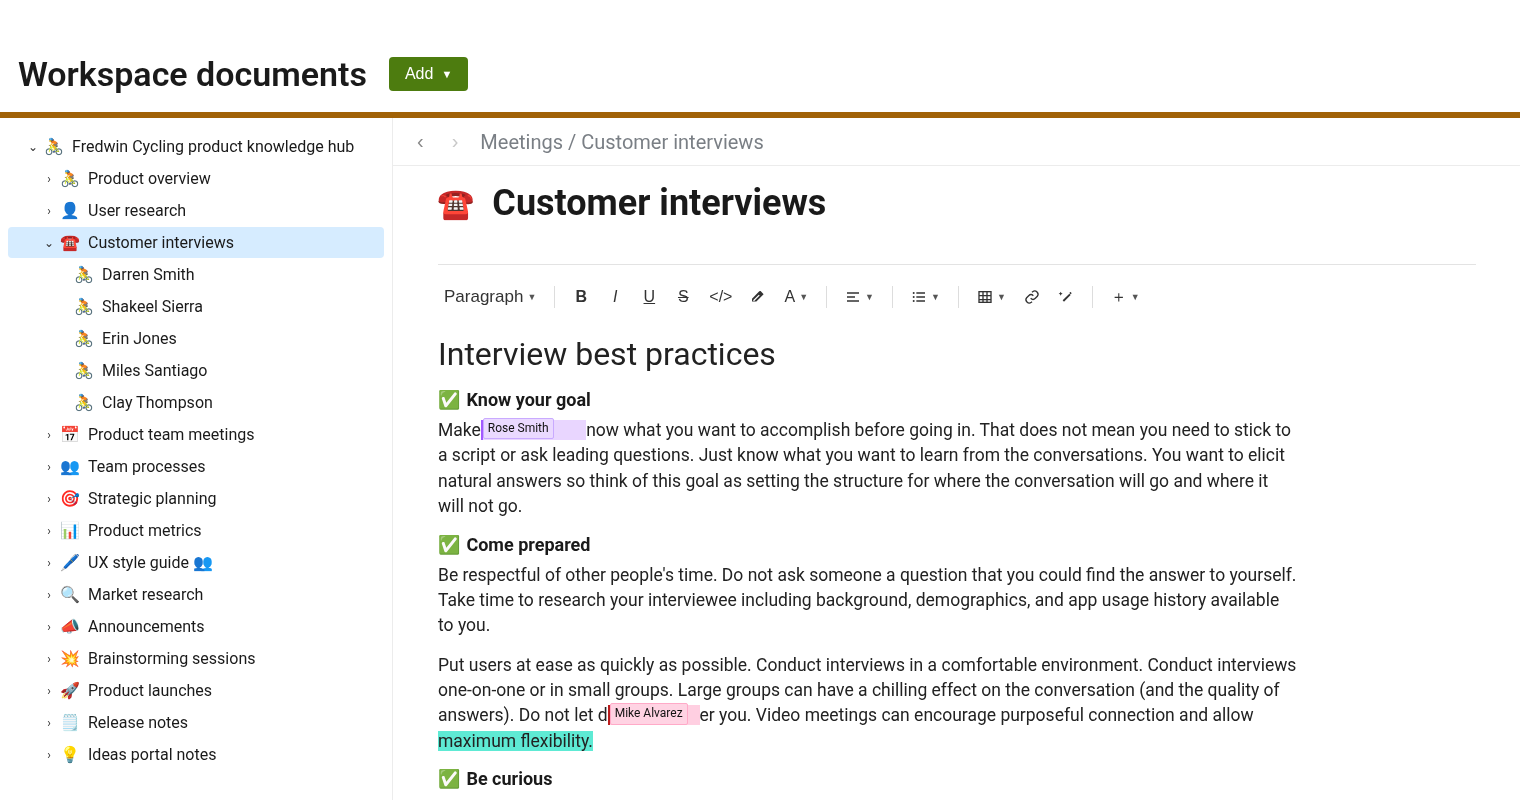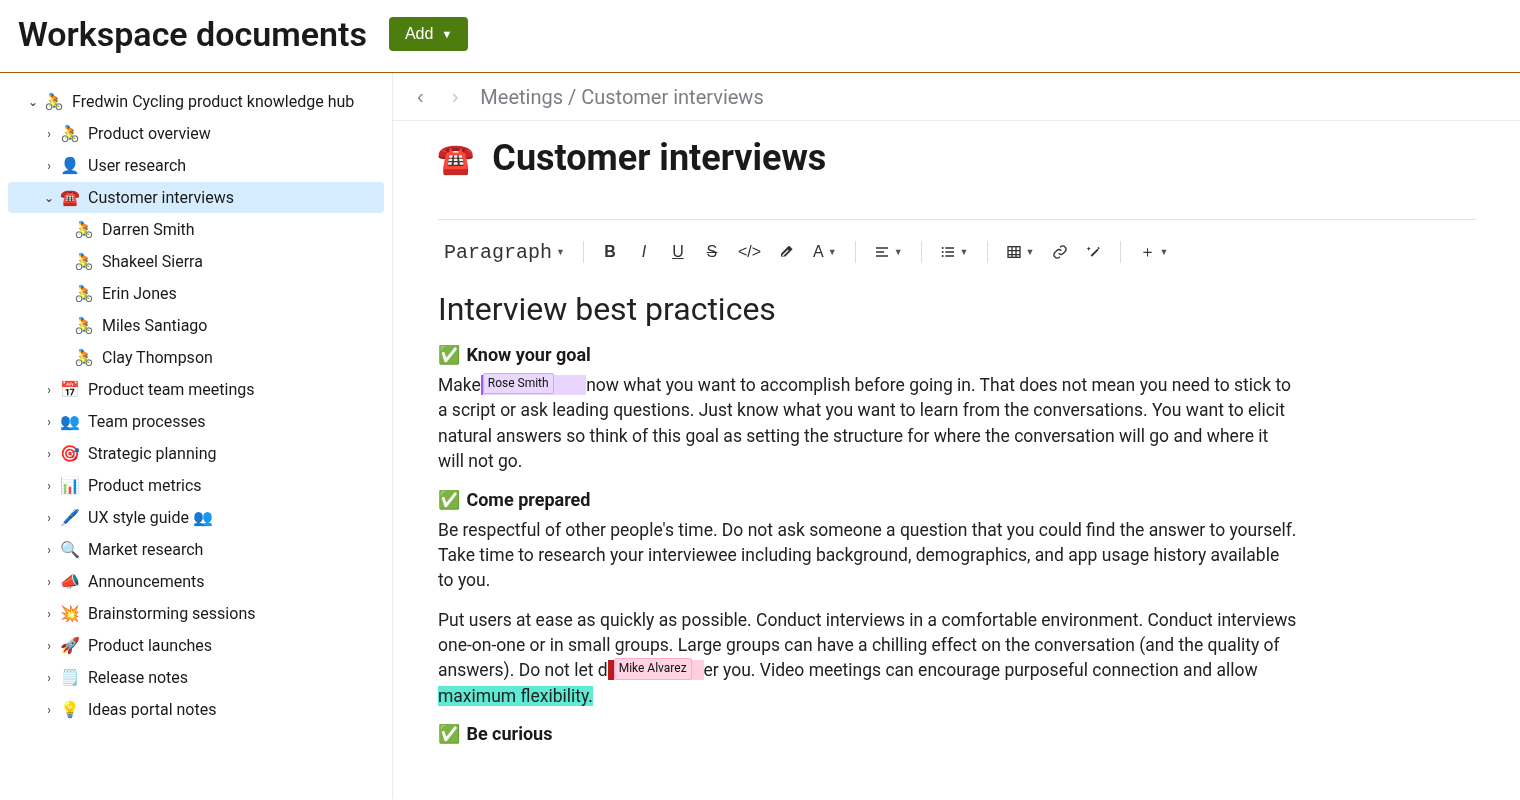--- a/index.html
+++ b/index.html
@@ -1,17 +1,17 @@
 <!DOCTYPE html>
 <html><head>
 <meta charset="utf-8">
 <style>
   * { box-sizing: border-box; margin: 0; padding: 0; }
   body { font-family: -apple-system, BlinkMacSystemFont, "Segoe UI", Roboto, Helvetica, Arial, sans-serif; color: #1a1a1a; background: #fff; }
-  .top-bar { display: flex; align-items: center; padding: 14px 1px 18px 18px; border-bottom: 1px solid #a16207; }
+  .top-bar { display: flex; align-items: center; padding: 14px 1px 18px 18px; border-bottom: 6px solid #a16207; margin-top: 40px; }
   .top-title { font-size: 34px; font-weight: 600; margin-right: 22px; }
   .add-btn { background: #4d7c0f; color: #fff; border: none; border-radius: 4px; padding: 8px 16px; font-size: 16px; font-weight: 500; display: flex; align-items: center; cursor: pointer; }
   .add-btn .caret { margin-left: 8px; font-size: 11px; }
 
   .layout { display: flex; height: calc(100vh - 74px); }
   .sidebar { width: 392px; flex-shrink: 0; padding: 12px 0; overflow-y: auto; }
   .tree-row { display: flex; align-items: center; padding: 6px 10px 6px 0; font-size: 16px; cursor: pointer; border-radius: 4px; margin: 1px 8px; }
   .tree-row.selected { background: #d6ecff; }
   .tree-indent-0 { padding-left: 16px; }
   .tree-indent-1 { padding-left: 32px; }
@@ -28,33 +28,33 @@
 
   .doc-area { overflow-y: auto; padding: 16px 44px 40px 44px; }
   .doc-title-row { display: flex; align-items: center; gap: 18px; margin-bottom: 40px; }
   .doc-title-icon { font-size: 30px; }
   .doc-title { font-size: 36px; font-weight: 700; }
 
   .editor-wrap { border-top: 1px solid #e3e3e3; padding-top: 14px; margin-left: 1px;}
   .toolbar { display: flex; align-items: center; gap: 6px; padding: 4px 0 16px 0; flex-wrap: wrap; }
   .tb-btn { background: none; border: none; padding: 5px 6px; font-size: 16px; color: #333; cursor: pointer; display: inline-flex; align-items: center; justify-content: center; min-width: 28px; height: 28px; border-radius: 3px; }
   .tb-sep { width: 1px; height: 22px; background: #ddd; margin: 0 6px; }
-  .tb-text { font-size: 20px; font-family: Liberation Mono, monospace; }
+  .tb-text { font-size: 17px; }
   .mini-caret { font-size: 9px; margin-left: 4px; color: #555; }
 
   .doc-body { max-width: 860px; }
   .doc-h2 { font-size: 32px; font-weight: 400; margin: 8px 0 16px 0; color: #222; }
   .chk-head { font-weight: 700; font-size: 18px; margin: 12px 0 8px 0; }
   .chk-head .chk { margin-right: 6px; }
   .para { font-size: 17.5px; line-height: 1.45; margin-bottom: 14px; color: #222; }
   .ann { position: relative; }
   .ann-label { position: absolute; top: -2px; left: 0; font-size: 12px; padding: 1px 4px; border: 1px solid; border-radius: 2px; white-space: nowrap; z-index: 2; }
   .ann-rose { background: #e9d6ff; border-left: 2px solid #a259ff; padding: 0 10px; }
   .ann-rose-label { background: #ead9ff; border-color: #c9aaff; color: #111; }
-  .ann-mike { background: #ffcfe1; border-left: 6px solid #b91c1c; padding: 0 2px; }
+  .ann-mike { background: #ffcfe1; border-left: 2px solid #b91c1c; padding: 0 2px; }
   .ann-mike-label { background: #ffd3e3; border-color: #ffaac8; color: #111; }
   .hl-pink { background: #5eead4; }
 </style>
 </head>
 <body>
 
 <div class="top-bar">
   <div class="top-title">Workspace documents</div>
   <button class="add-btn">
     <span>Add</span>

